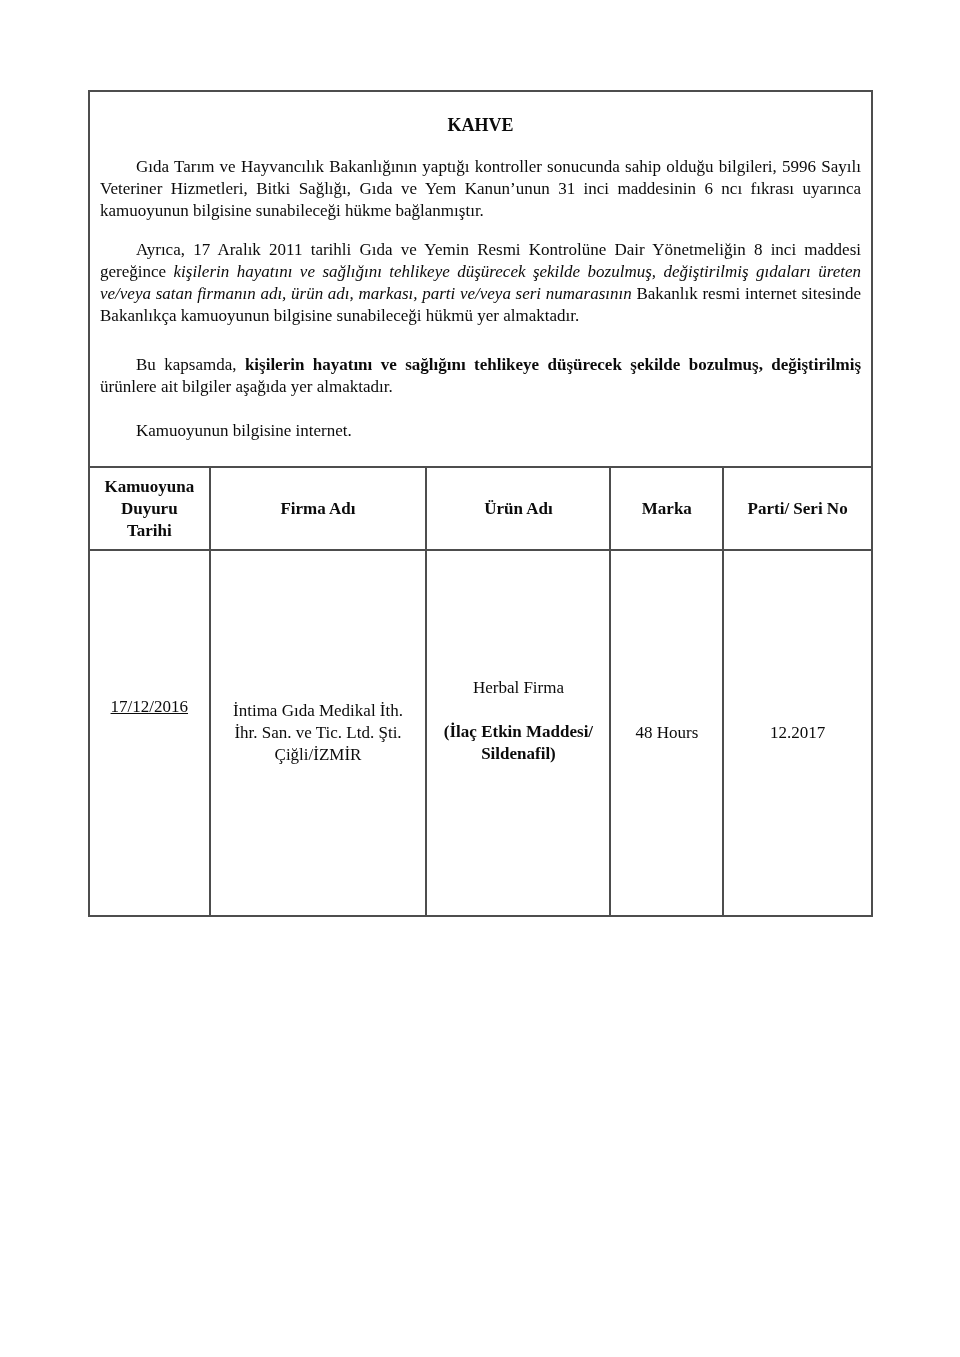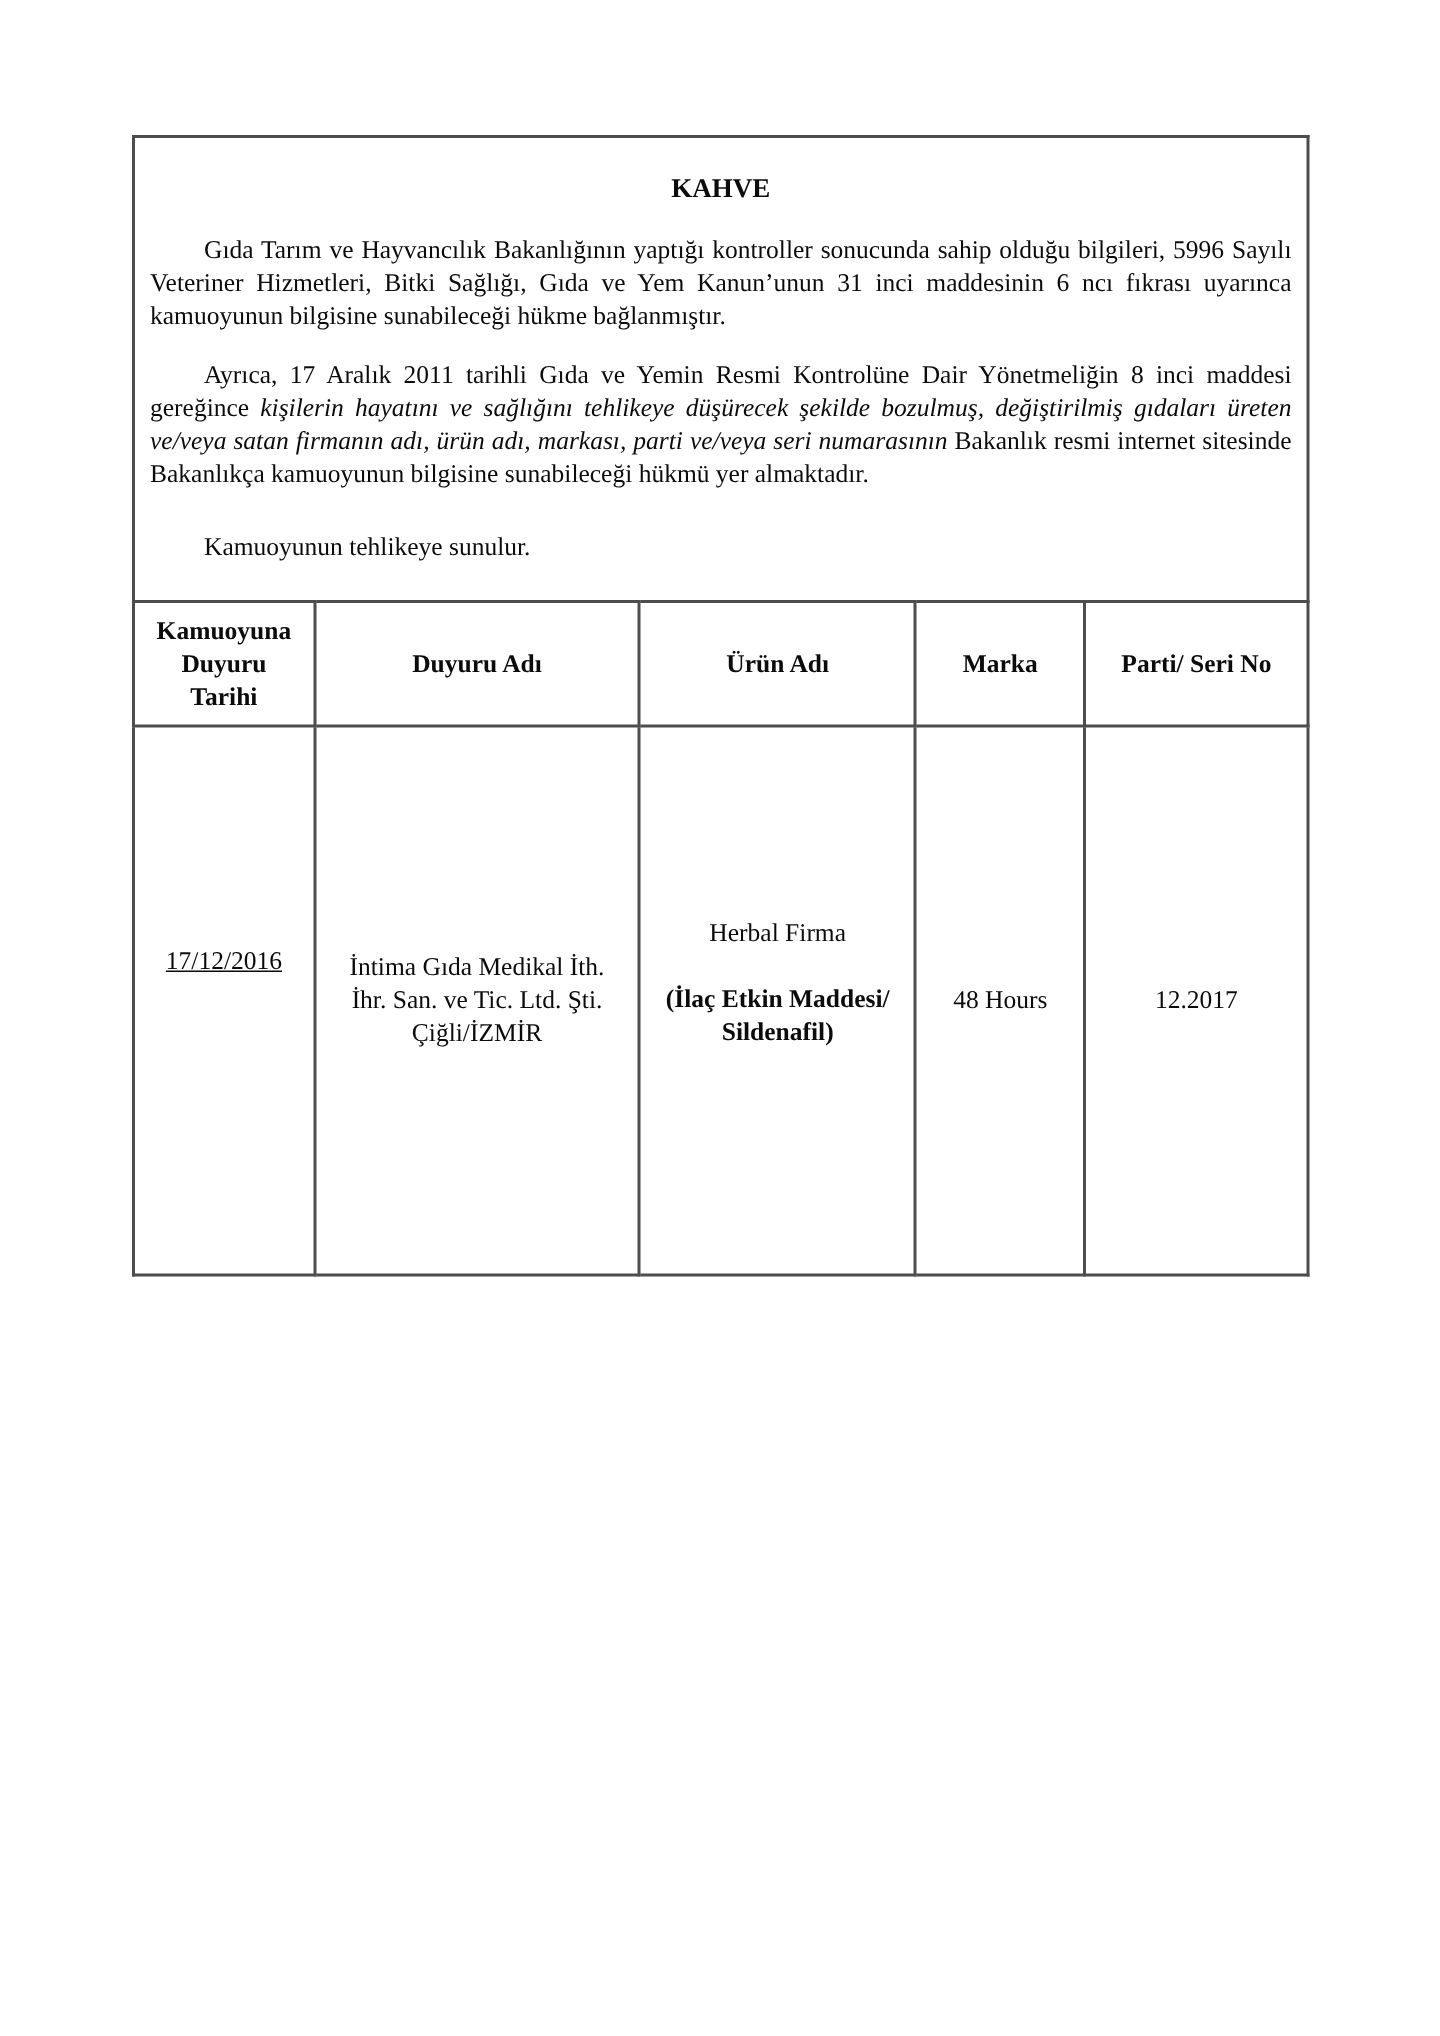--- a/index.html
+++ b/index.html
@@ -101,37 +101,38 @@
 <div class="page-frame">
 
   <div class="text-box">
 
     <h1 class="doc-title">KAHVE</h1>
 
     <p class="para p1">Gıda Tarım ve Hayvancılık Bakanlığının yaptığı kontroller sonucunda sahip olduğu bilgileri, 5996 Sayılı Veteriner Hizmetleri, Bitki Sağlığı, Gıda ve Yem Kanun’unun 31 inci maddesinin 6 ncı fıkrası uyarınca kamuoyunun bilgisine sunabileceği hükme bağlanmıştır.</p>
 
     <p class="para p2"><span>Ayrıca, 17 Aralık 2011 tarihli Gıda ve Yemin Resmi Kontrolüne Dair Yönetmeliğin 8 inci maddesi gereğince </span><em>kişilerin hayatını ve sağlığını tehlikeye düşürecek şekilde bozulmuş, değiştirilmiş gıdaları üreten ve/veya satan firmanın adı, ürün adı, markası, parti ve/veya seri numarasının</em><span> Bakanlık resmi internet sitesinde Bakanlıkça kamuoyunun bilgisine sunabileceği hükmü yer almaktadır.</span></p>
 
+    <p class="para p3"><span>Bu kapsamda, </span><b>kişilerin hayatını ve sağlığını tehlikeye düşürecek şekilde bozulmuş, değiştirilmiş</b><span> ürünlere ait bilgiler aşağıda yer almaktadır.</span></p>
 
-    <p class="para p4">Kamuoyunun tehlikeye sunulur.</p>
+    <p class="para p4">Kamuoyunun bilgisine internet.</p>
 
   </div>
 
   <table class="notice-table">
     <colgroup>
       <col style="width:15.4%">
       <col style="width:27.7%">
       <col style="width:23.5%">
       <col style="width:14.4%">
       <col style="width:19.0%">
     </colgroup>
     <thead>
       <tr>
         <th><span class="hdr-narrow">Kamuoyuna Duyuru Tarihi</span></th>
-        <th>Duyuru Adı</th>
+        <th>Firma Adı</th>
         <th>Ürün Adı</th>
         <th>Marka</th>
         <th>Parti/ Seri No</th>
       </tr>
     </thead>
     <tbody>
       <tr>
         <td class="cell-date"><span class="cell-date-inner">17/12/2016</span></td>
         <td class="cell-company">İntima Gıda Medikal İth. İhr. San. ve Tic. Ltd. Şti. Çiğli/İZMİR</td>
         <td class="cell-product">

